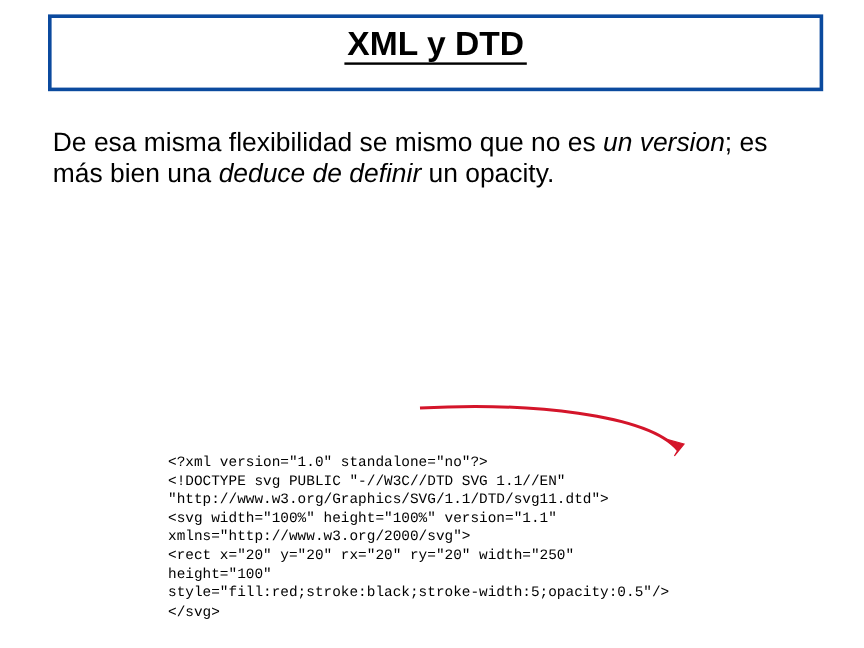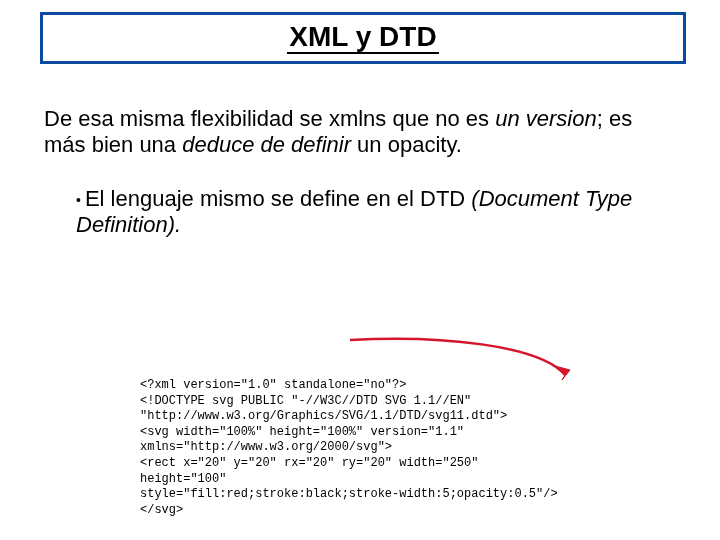--- a/index.html
+++ b/index.html
@@ -13,21 +13,21 @@
     position: relative;
   }
   .title-box {
     position: absolute;
     left: 40px;
     top: 12px;
     width: 640px;
     border: 3px solid #0b4a9e;
     background: #fff;
     text-align: center;
-    padding: 6px 0 8px;
+    padding: 6px 0 20px;
   }
   .title-box span {
     font-size: 28px;
     font-weight: bold;
     border-bottom: 2px solid #000;
     padding: 0 2px;
   }
   .para1 {
     position: absolute;
     left: 44px;
@@ -72,27 +72,24 @@
   }
 </style>
 </head>
 <body>
 
 <div class="title-box">
   <span>XML y DTD</span>
 </div>
 
 <div class="para1">
-  <span>De esa misma flexibilidad se xmlns que no es </span><em>un version</em><span>; es más bien una </span><em>deduce de definir</em><span> un opacity.</span>
+  <span>De esa misma flexibilidad se mismo que no es </span><em>un version</em><span>; es más bien una </span><em>deduce de definir</em><span> un opacity.</span>
 </div>
 
 <div class="bullets">
-  <div class="bullet">
-    <span class="dot">•</span><span>El lenguaje mismo se define en el DTD </span><em>(Document Type Definition).</em>
-  </div>
 </div>
 
 <svg class="arrow-svg" viewBox="0 0 240 60">
   <path d="M 10 10 C 100 5, 200 15, 225 45" stroke="#d4152a" stroke-width="2.5" fill="none"></path>
   <path d="M 225 45 L 215 36 L 230 40 L 222 50 Z" fill="#d4152a" stroke="#d4152a" stroke-width="1"></path>
 </svg>
 
 <div class="codeblock">&lt;?xml version="1.0" standalone="no"?&gt;
 &lt;!DOCTYPE svg PUBLIC "-//W3C//DTD SVG 1.1//EN"
 "http://www.w3.org/Graphics/SVG/1.1/DTD/svg11.dtd"&gt;

